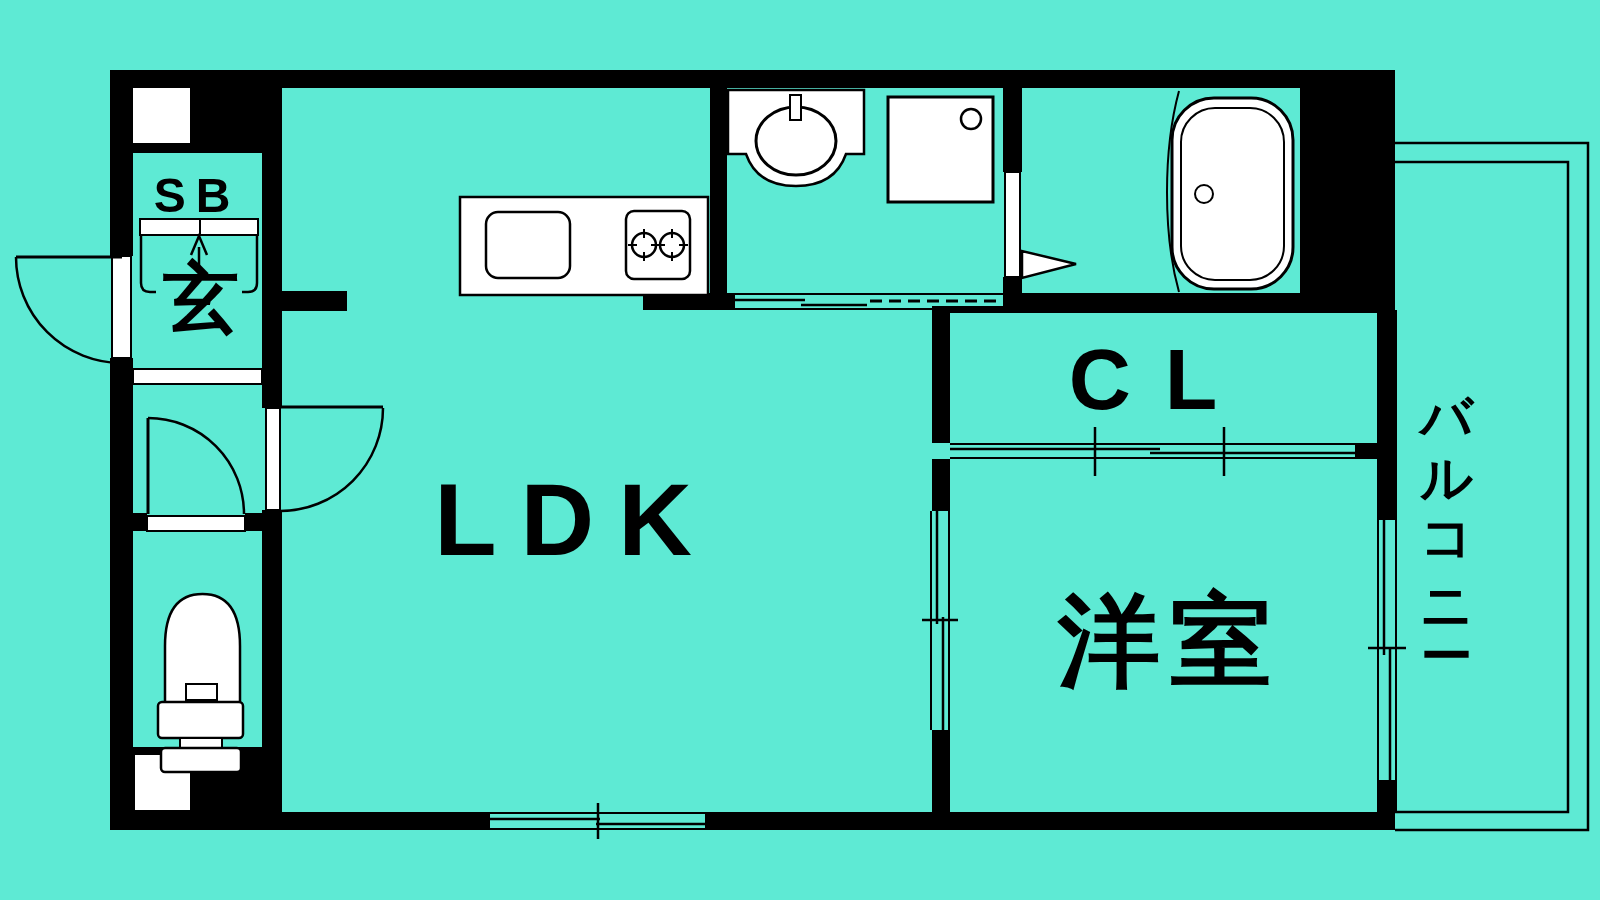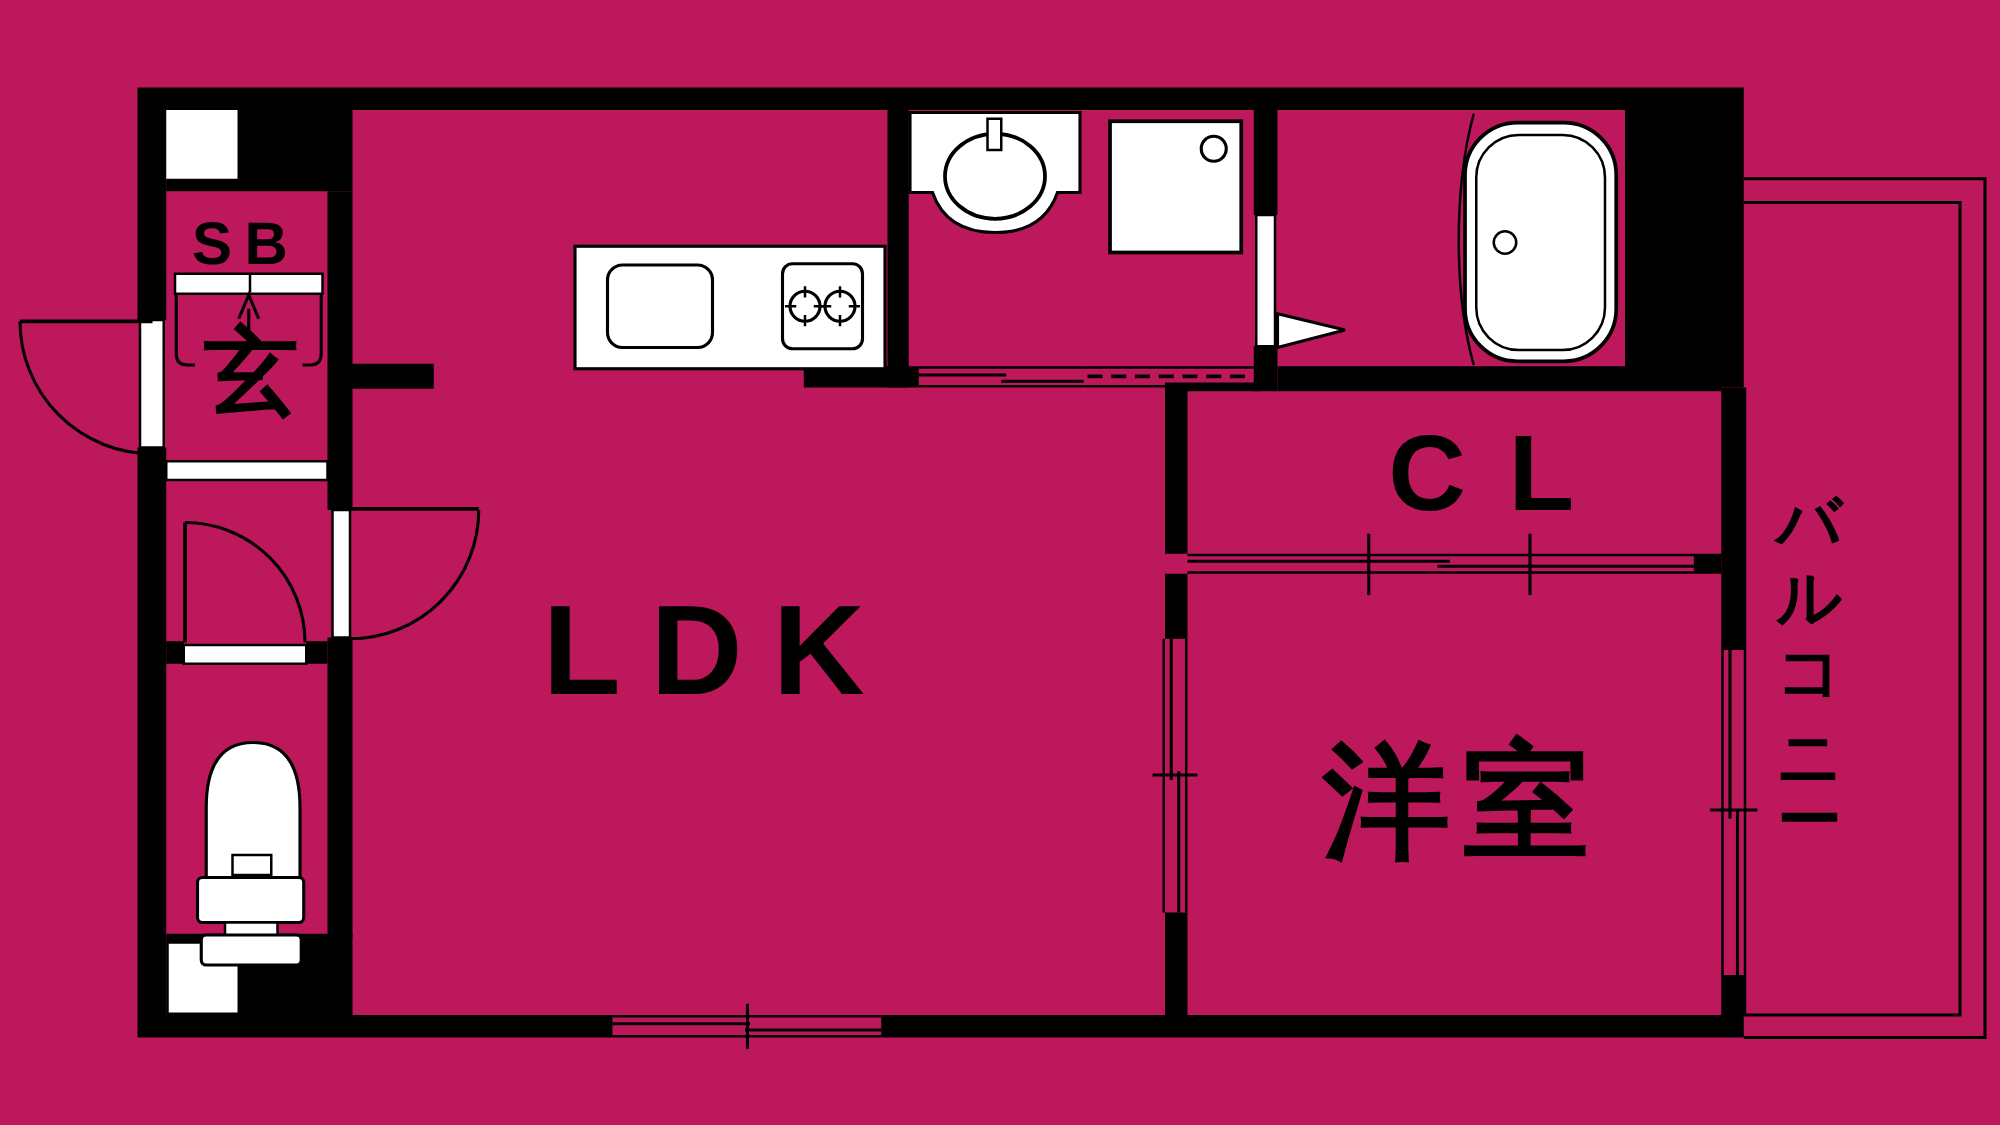--- a/index.html
+++ b/index.html
@@ -1,29 +1,29 @@
 <!DOCTYPE html>
 <html><head>
 <meta charset="utf-8">
 <style>
   html,body { margin:0; padding:0; background:#ffffff; }
   .plan {
-    position:relative; width:1600px; height:900px; background:#be185d;
+    position:relative; width:1600px; height:900px; background:#5eead4;
     font-family:"Liberation Sans", sans-serif; overflow:hidden;
   }
   .plan svg { position:absolute; left:0; top:0; }
   .label {
     position:absolute; transform:translate(-50%,-50%);
     color:#000; font-weight:bold; white-space:nowrap; line-height:1;
     font-family:"Liberation Sans", sans-serif;
   }
   .label-sb      { left:197px; top:196px; font-size:48px; letter-spacing:10px; }
   .label-genkan  { left:201px; top:298px; font-size:76px; }
   .label-ldk     { left:575px; top:520px; font-size:102px; letter-spacing:24px;text-align:center; }
-  .label-cl      { left:1160px; top:379px; font-size:86px; letter-spacing:34px;margin-left:42px; }
+  .label-cl      { left:1160px; top:379px; font-size:86px; letter-spacing:34px; }
   .label-yoshitsu{ left:1170px; top:641px; font-size:102px; letter-spacing:10px;text-align:right; }
   .label-balcony {
     left:1447px; top:497px; font-size:52px; letter-spacing:8px;
     writing-mode:vertical-rl;
   }
 </style>
 </head>
 <body>
 
 <div class="plan">

